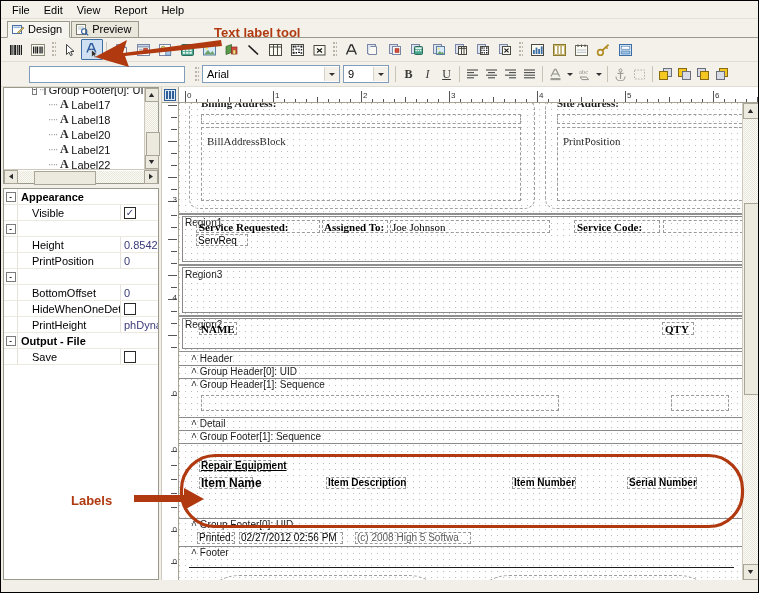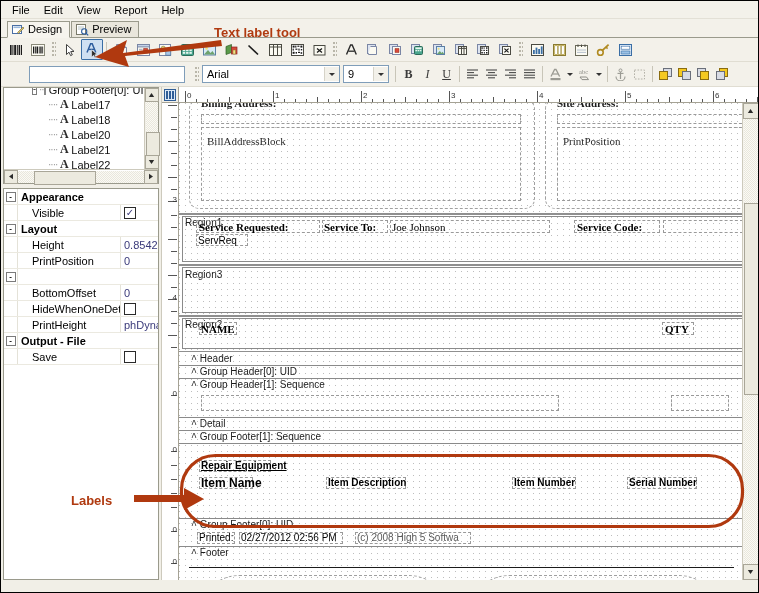--- a/index.html
+++ b/index.html
@@ -724,21 +724,20 @@
           <div class="pname ind">Visible</div>
           <div class="pval">
             <span class="chk">✓</span>
           </div>
         </div>
 
         <div class="prow pcat">
           <div class="pexp">
               <span class="pexpbox">-</span>
             </div>
-          <div class="pname">Layout</div>
         </div>
         <div class="prow">
           <div class="pexp"></div>
           <div class="pname ind">Height</div>
           <div class="pval">0.8542000</div>
         </div>
         <div class="prow">
           <div class="pexp"></div>
           <div class="pname ind">PrintPosition</div>
           <div class="pval">0</div>
@@ -917,21 +916,21 @@
 
           <div class="bandrule" style="top:110px;"></div>
 
           <div class="regionbox" style="left:3px;top:113px;width:566px;height:46px;"></div>
           <div class="bandlbl" style="left:6px;top:114px;">Region1</div>
 
           <div class="ctrl" style="left:17px;top:117px;width:124px;height:13px;"></div>
           <div class="ctrltext serifbold" style="left:20px;top:118px;font-size:11px;">Service Requested:</div>
 
           <div class="ctrl" style="left:143px;top:117px;width:66px;height:13px;"></div>
-          <div class="ctrltext serifbold" style="left:145px;top:118px;font-size:11px;">Service To:</div>
+          <div class="ctrltext serifbold" style="left:145px;top:118px;font-size:11px;">Assigned To:</div>
 
           <div class="ctrl" style="left:211px;top:117px;width:160px;height:13px;"></div>
           <div class="ctrltext serifreg" style="left:213px;top:118px;font-size:11px;">Joe Johnson</div>
 
           <div class="ctrl" style="left:395px;top:117px;width:86px;height:13px;"></div>
           <div class="ctrltext serifbold" style="left:398px;top:118px;font-size:11px;">Service Code:</div>
 
           <div class="ctrl" style="left:484px;top:117px;width:80px;height:13px;"></div>
 
           <div class="ctrl" style="left:17px;top:131px;width:52px;height:12px;"></div>

